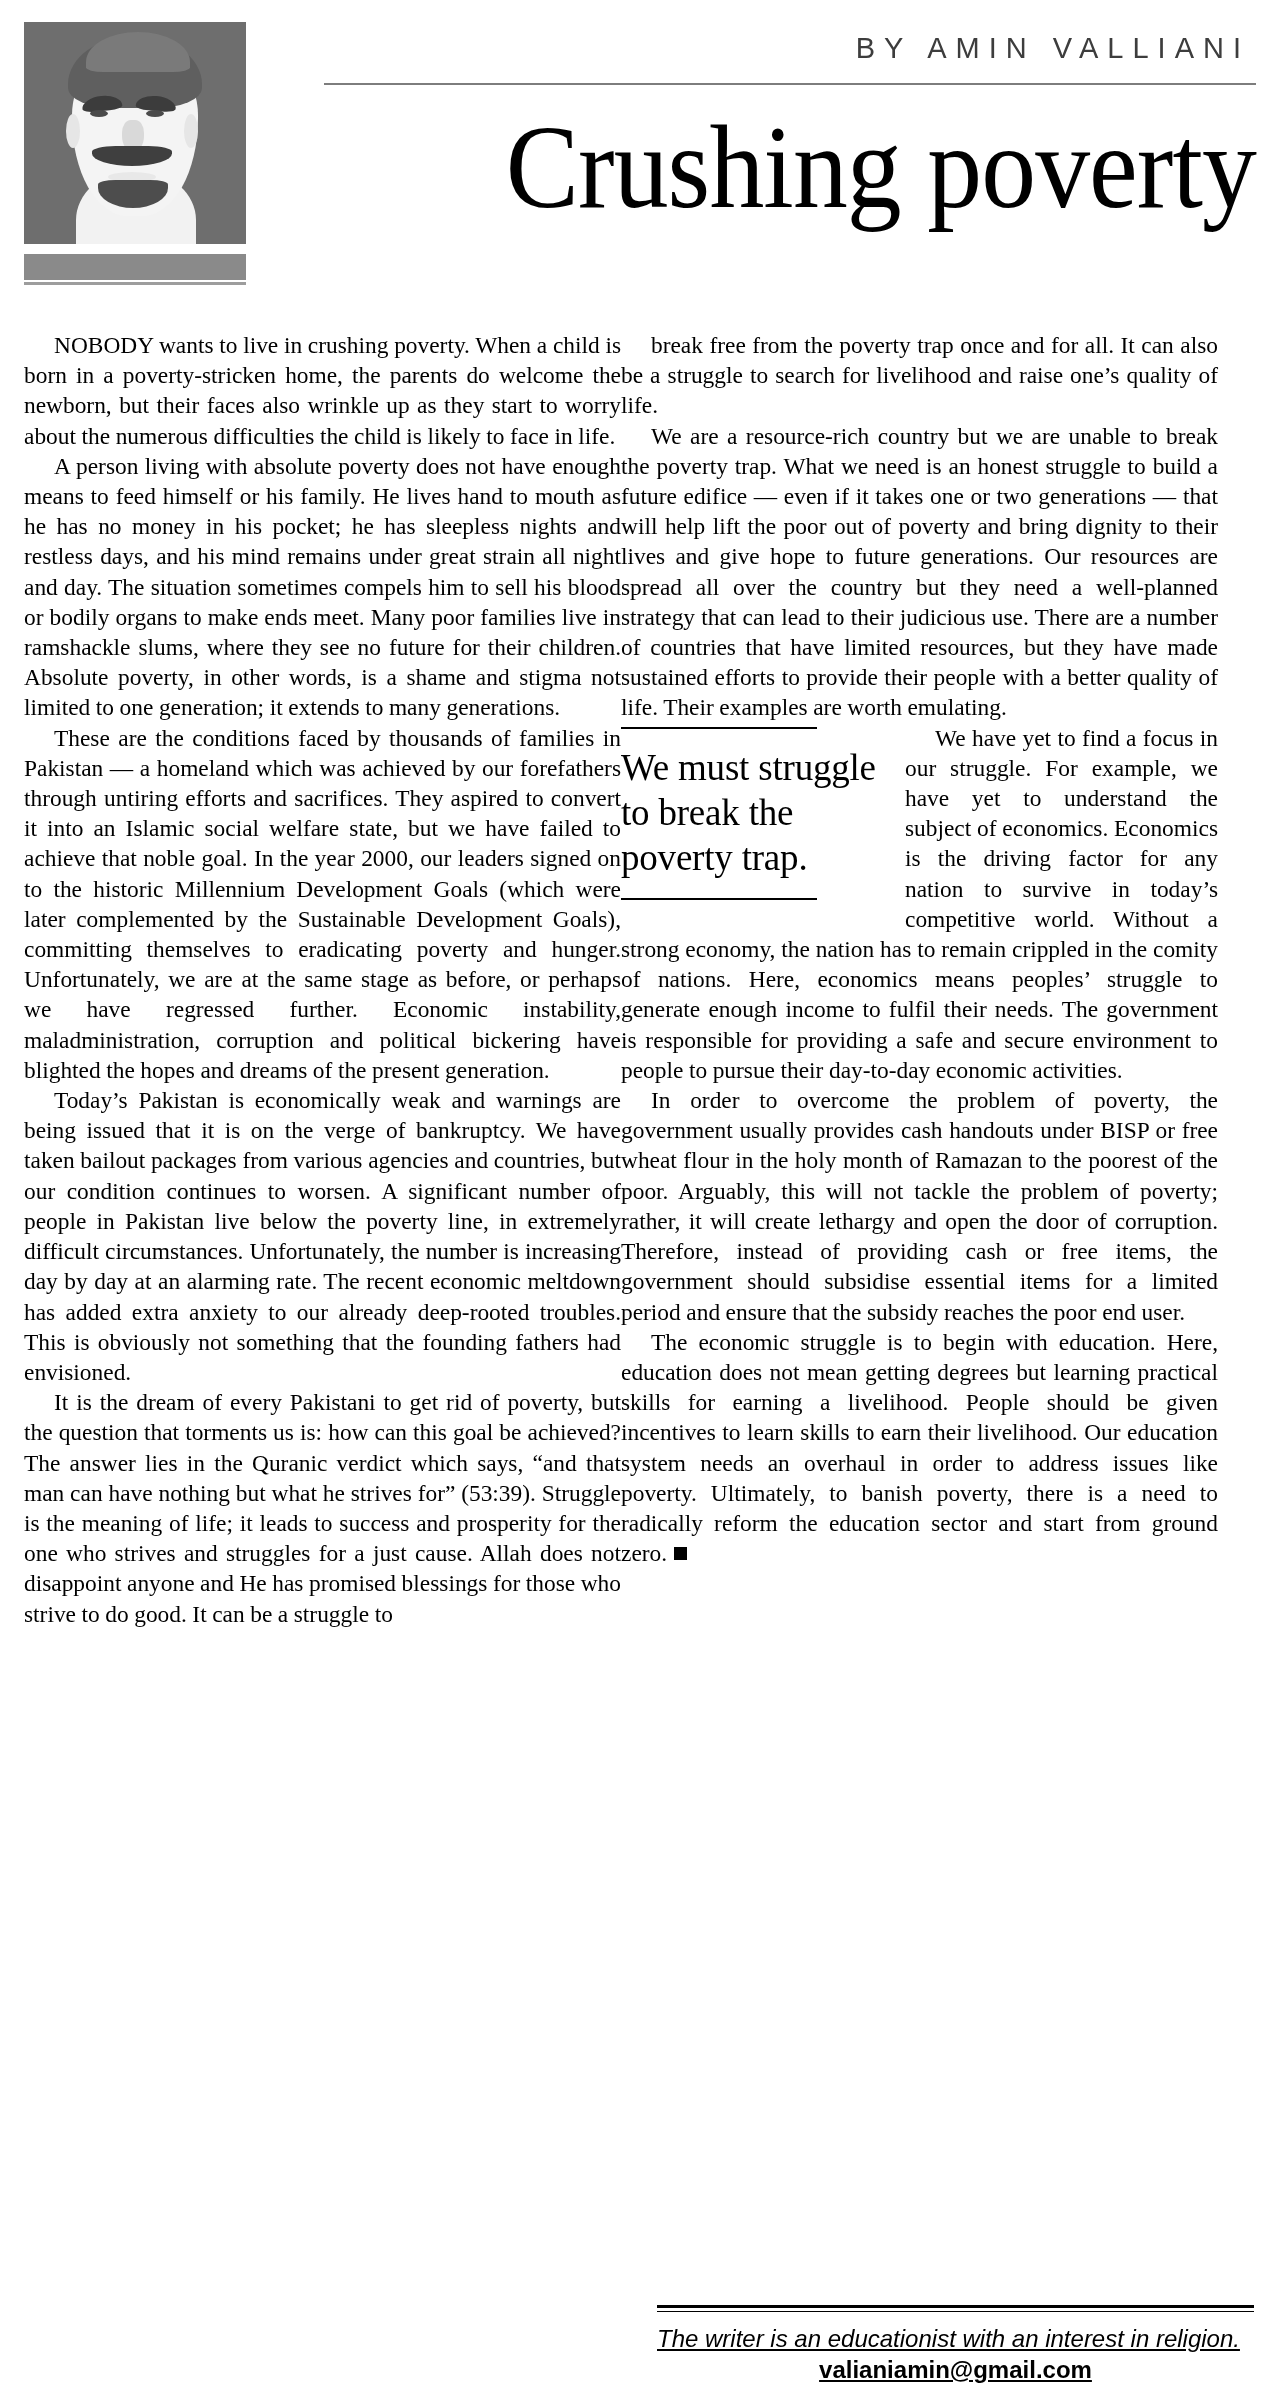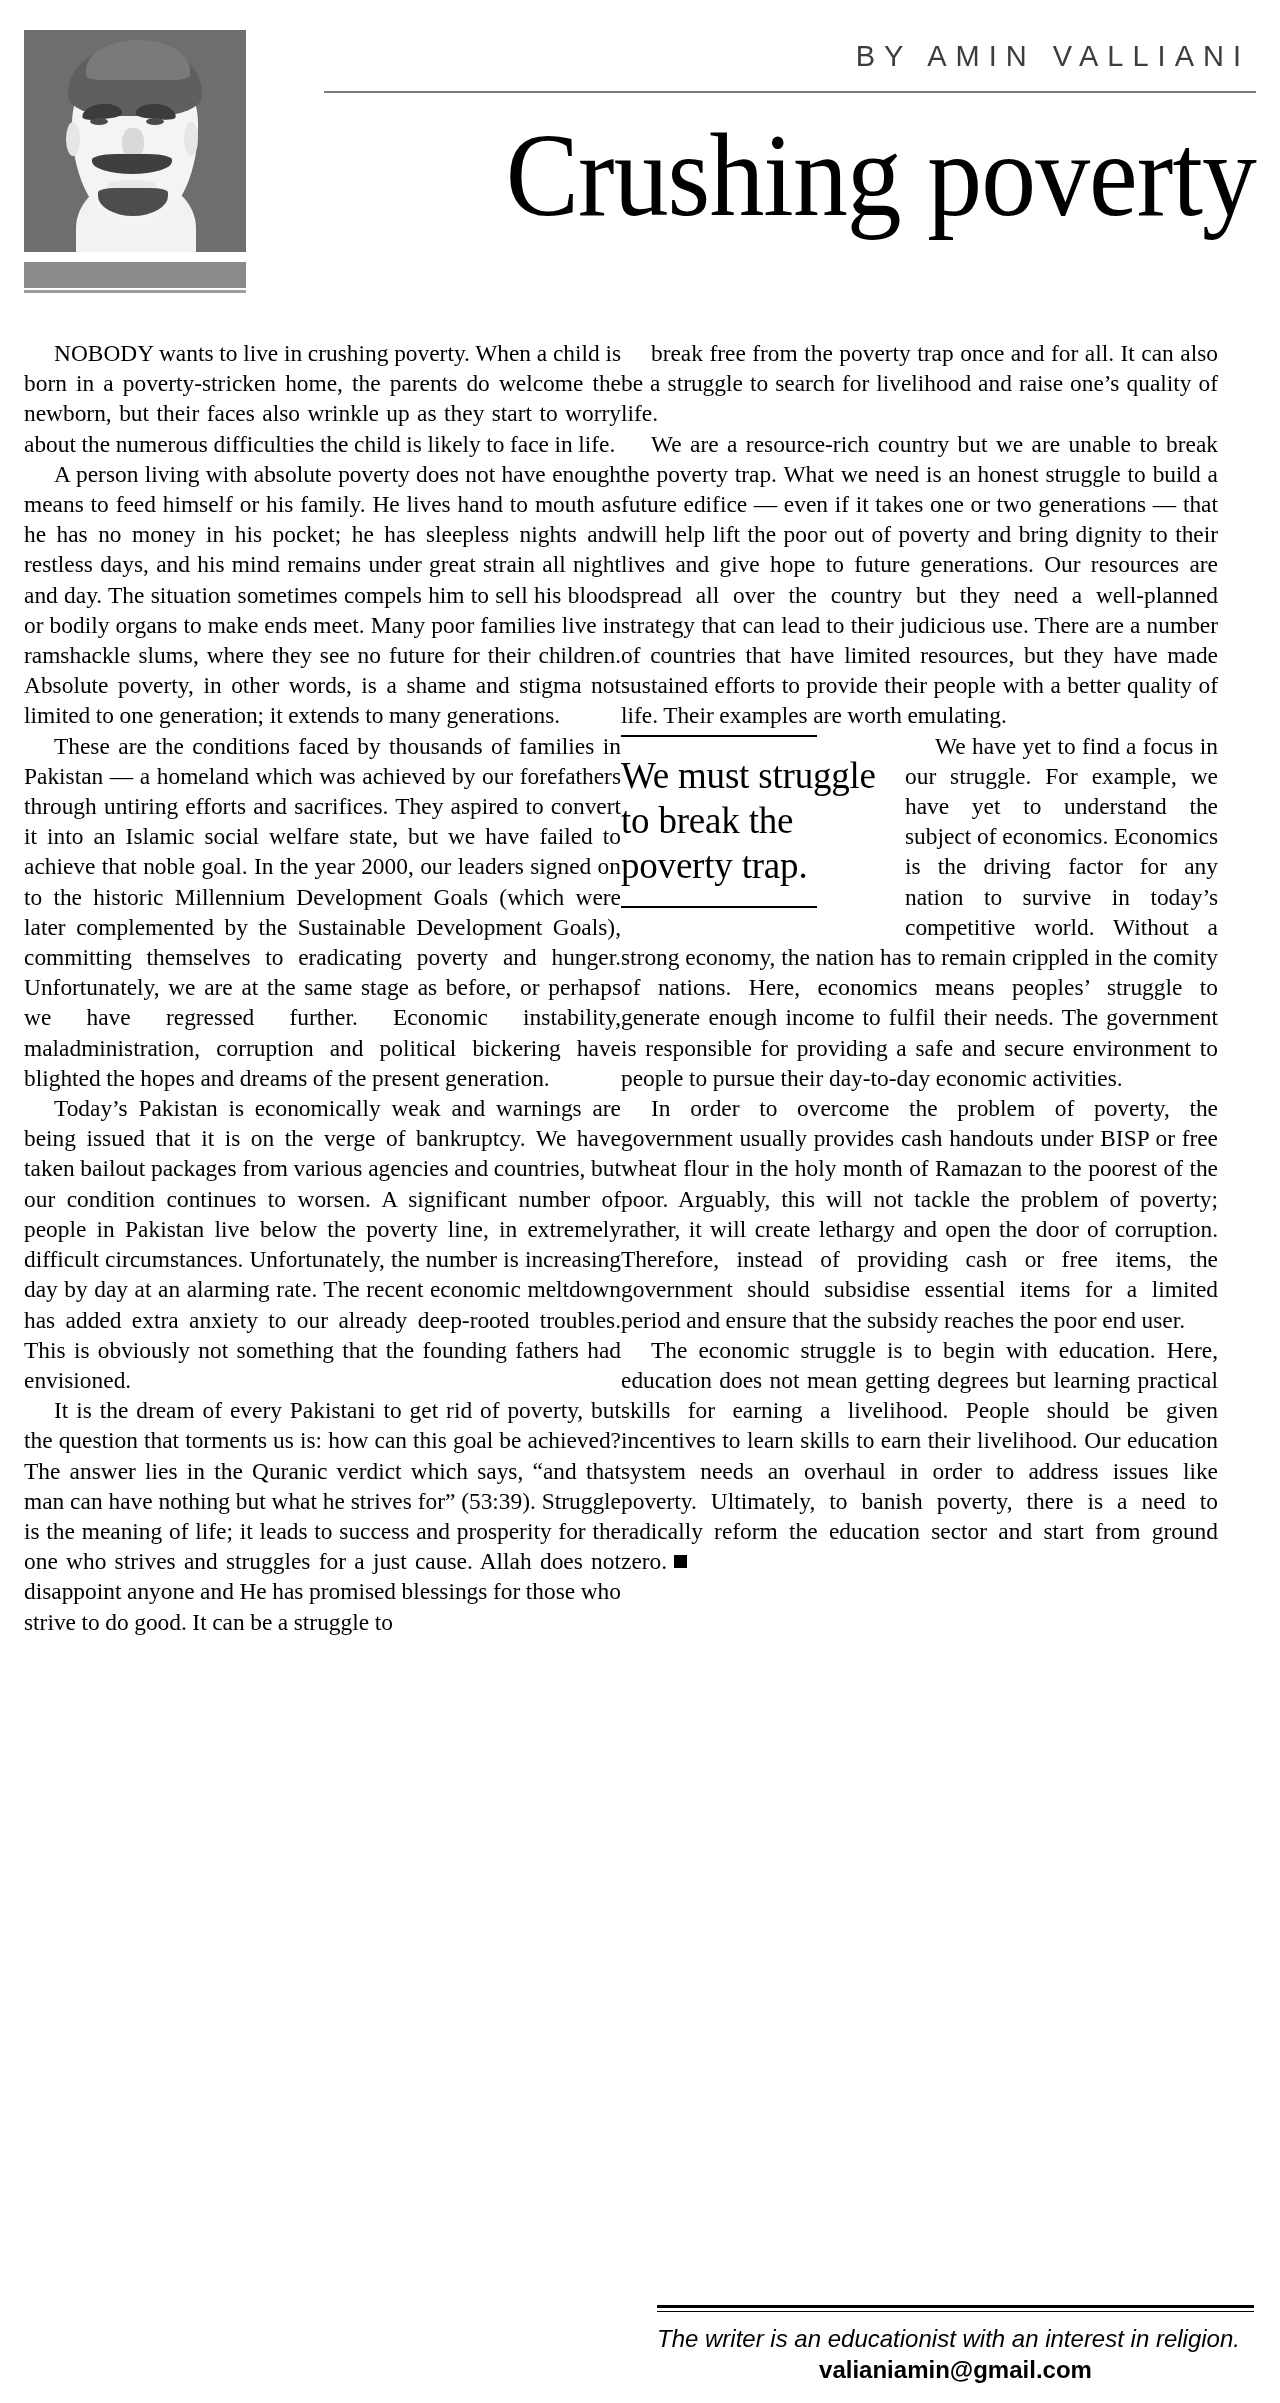--- a/index.html
+++ b/index.html
@@ -12,21 +12,21 @@
     height: 2403px;
     font-family: "Liberation Serif", serif;
     color: #000000;
     overflow: hidden;
   }
   .page {
     position: relative;
     width: 1280px;
     height: 2403px;
     box-sizing: border-box;
-    padding: 24px 24px 0 24px;
+    padding: 16px 24px 0 24px;
   }
 
   
   .masthead {
     position: relative;
     height: 290px;
   }
   .portrait-wrap {
     position: absolute;
     left: 0;
@@ -227,20 +227,21 @@
     width: 196px;
     margin-top: 18px;
   }
 
   
   .footer {
     position: absolute;
     left: 657px;
     width: 597px;
     bottom: 18px;
+    text-decoration: underline;
   }
   .footer-rule-a {
     border-top: 3px solid #000;
     width: 100%;
   }
   .footer-rule-b {
     border-top: 1px solid #000;
     width: 100%;
     margin-top: 3px;
   }

